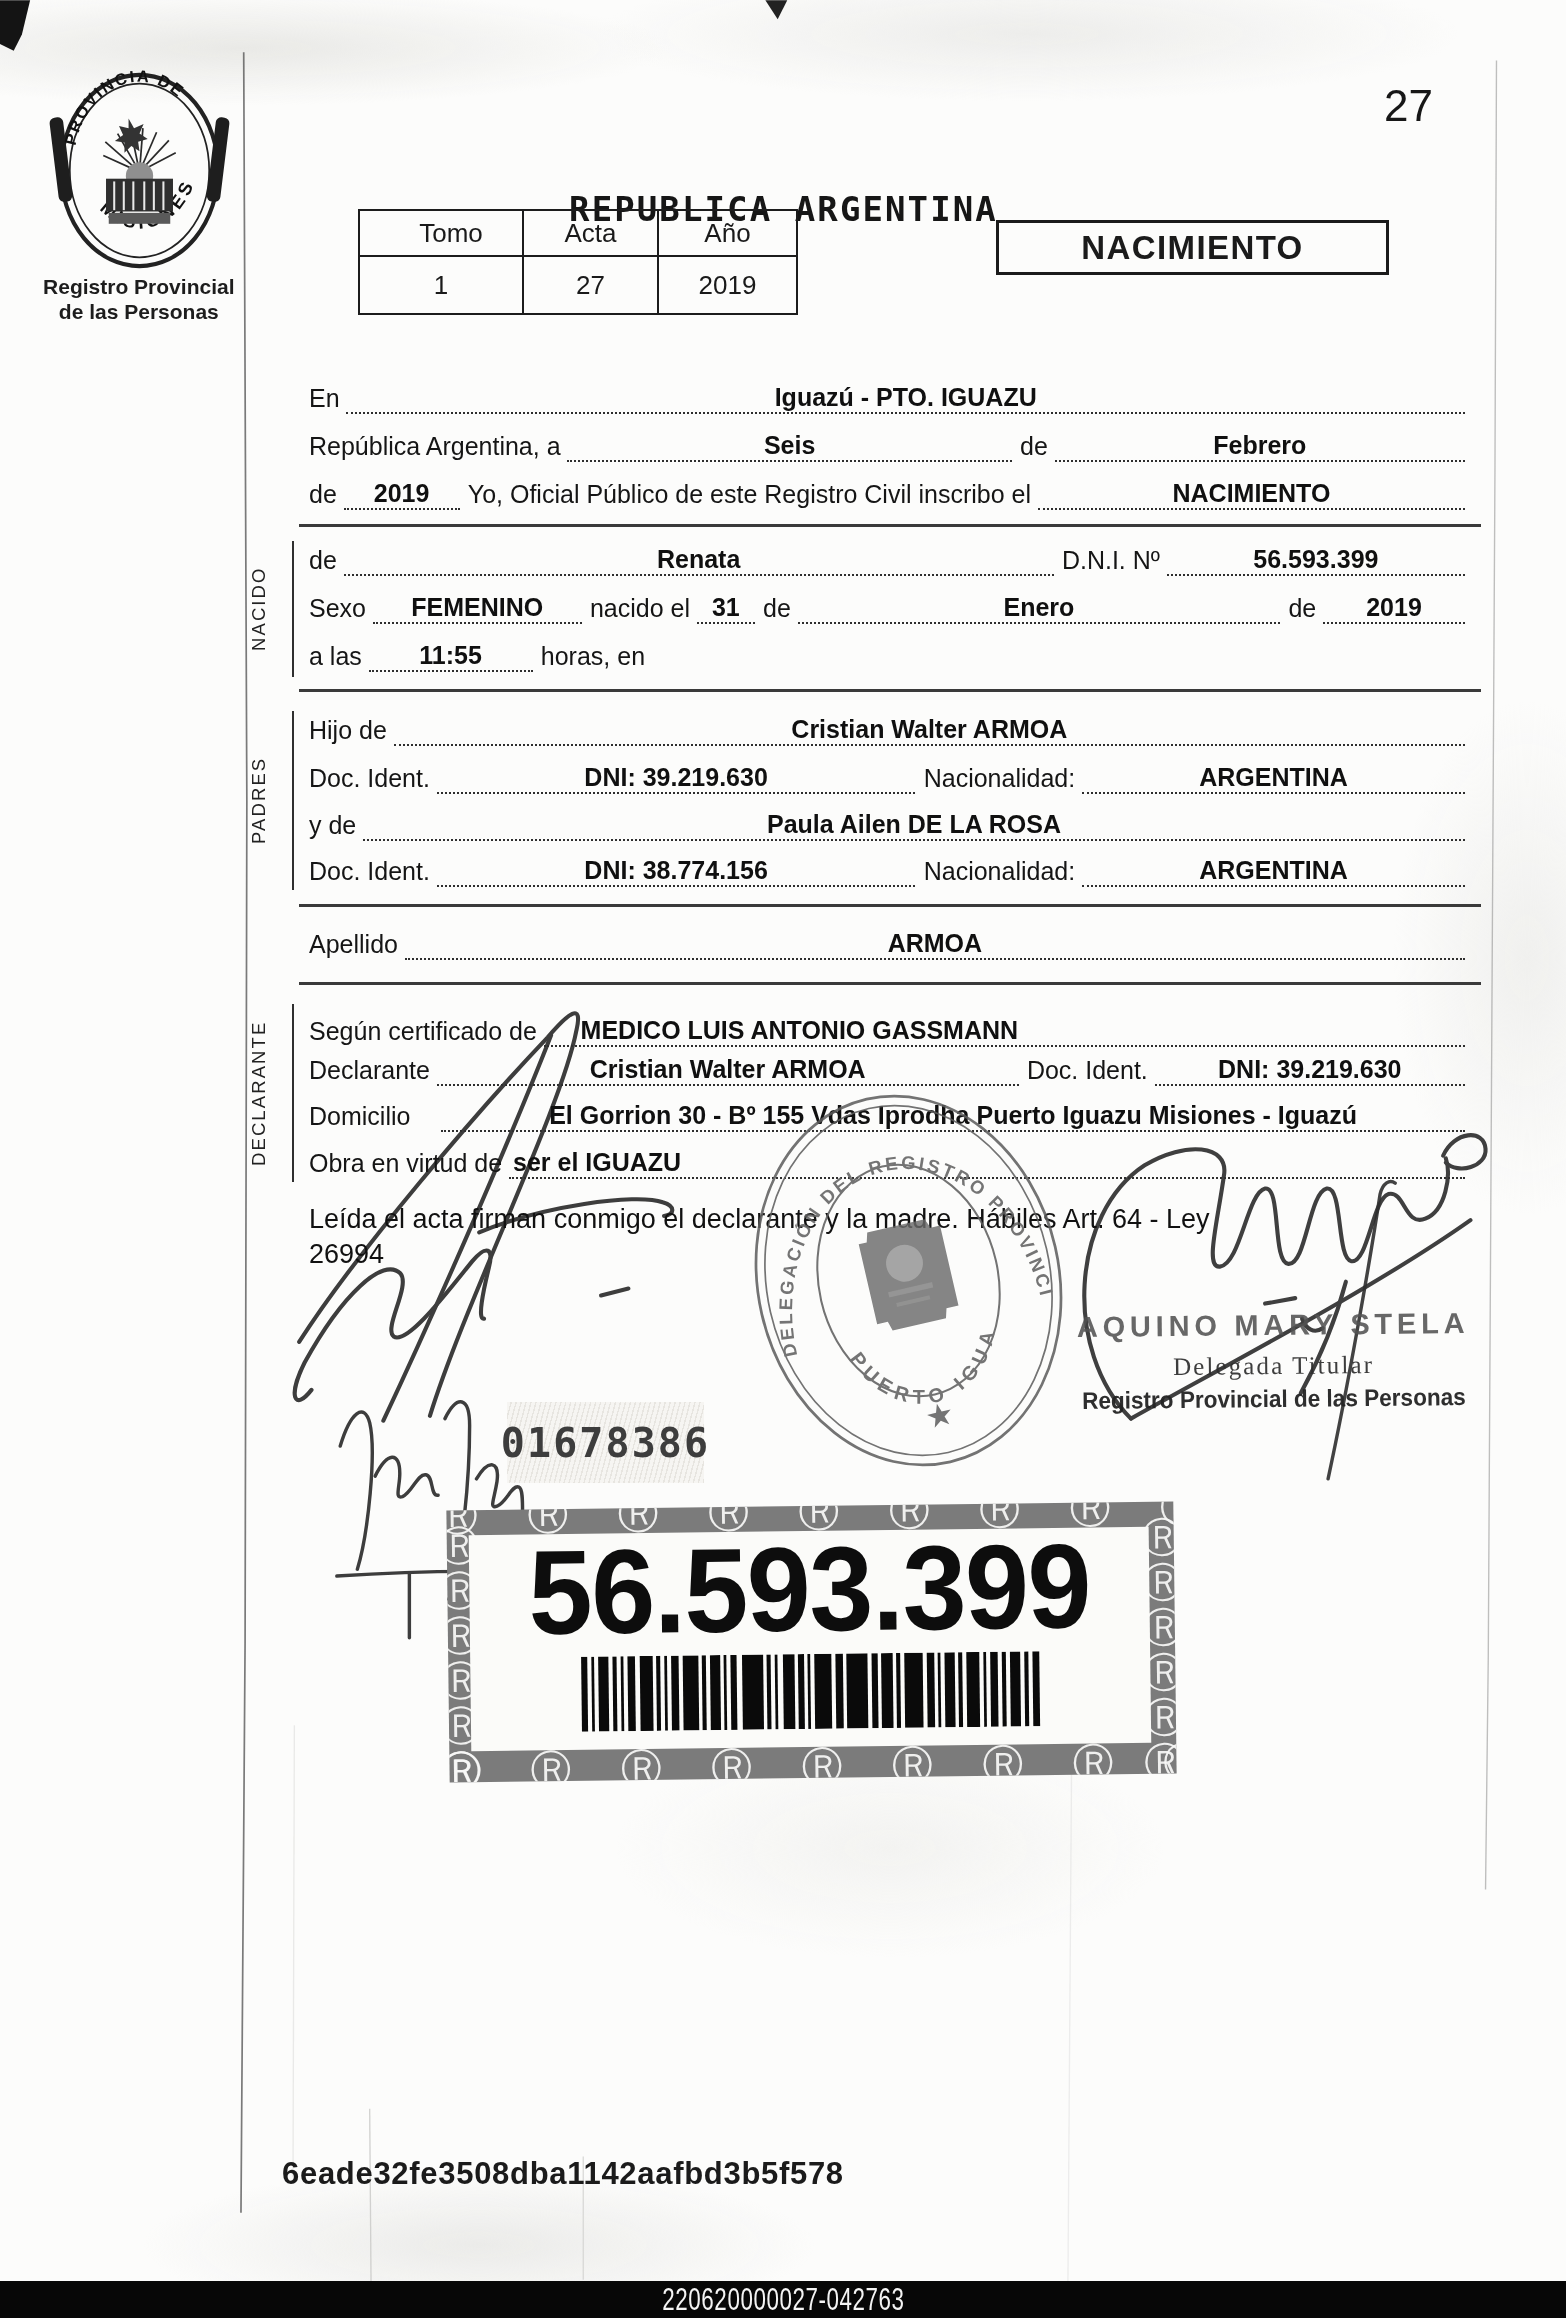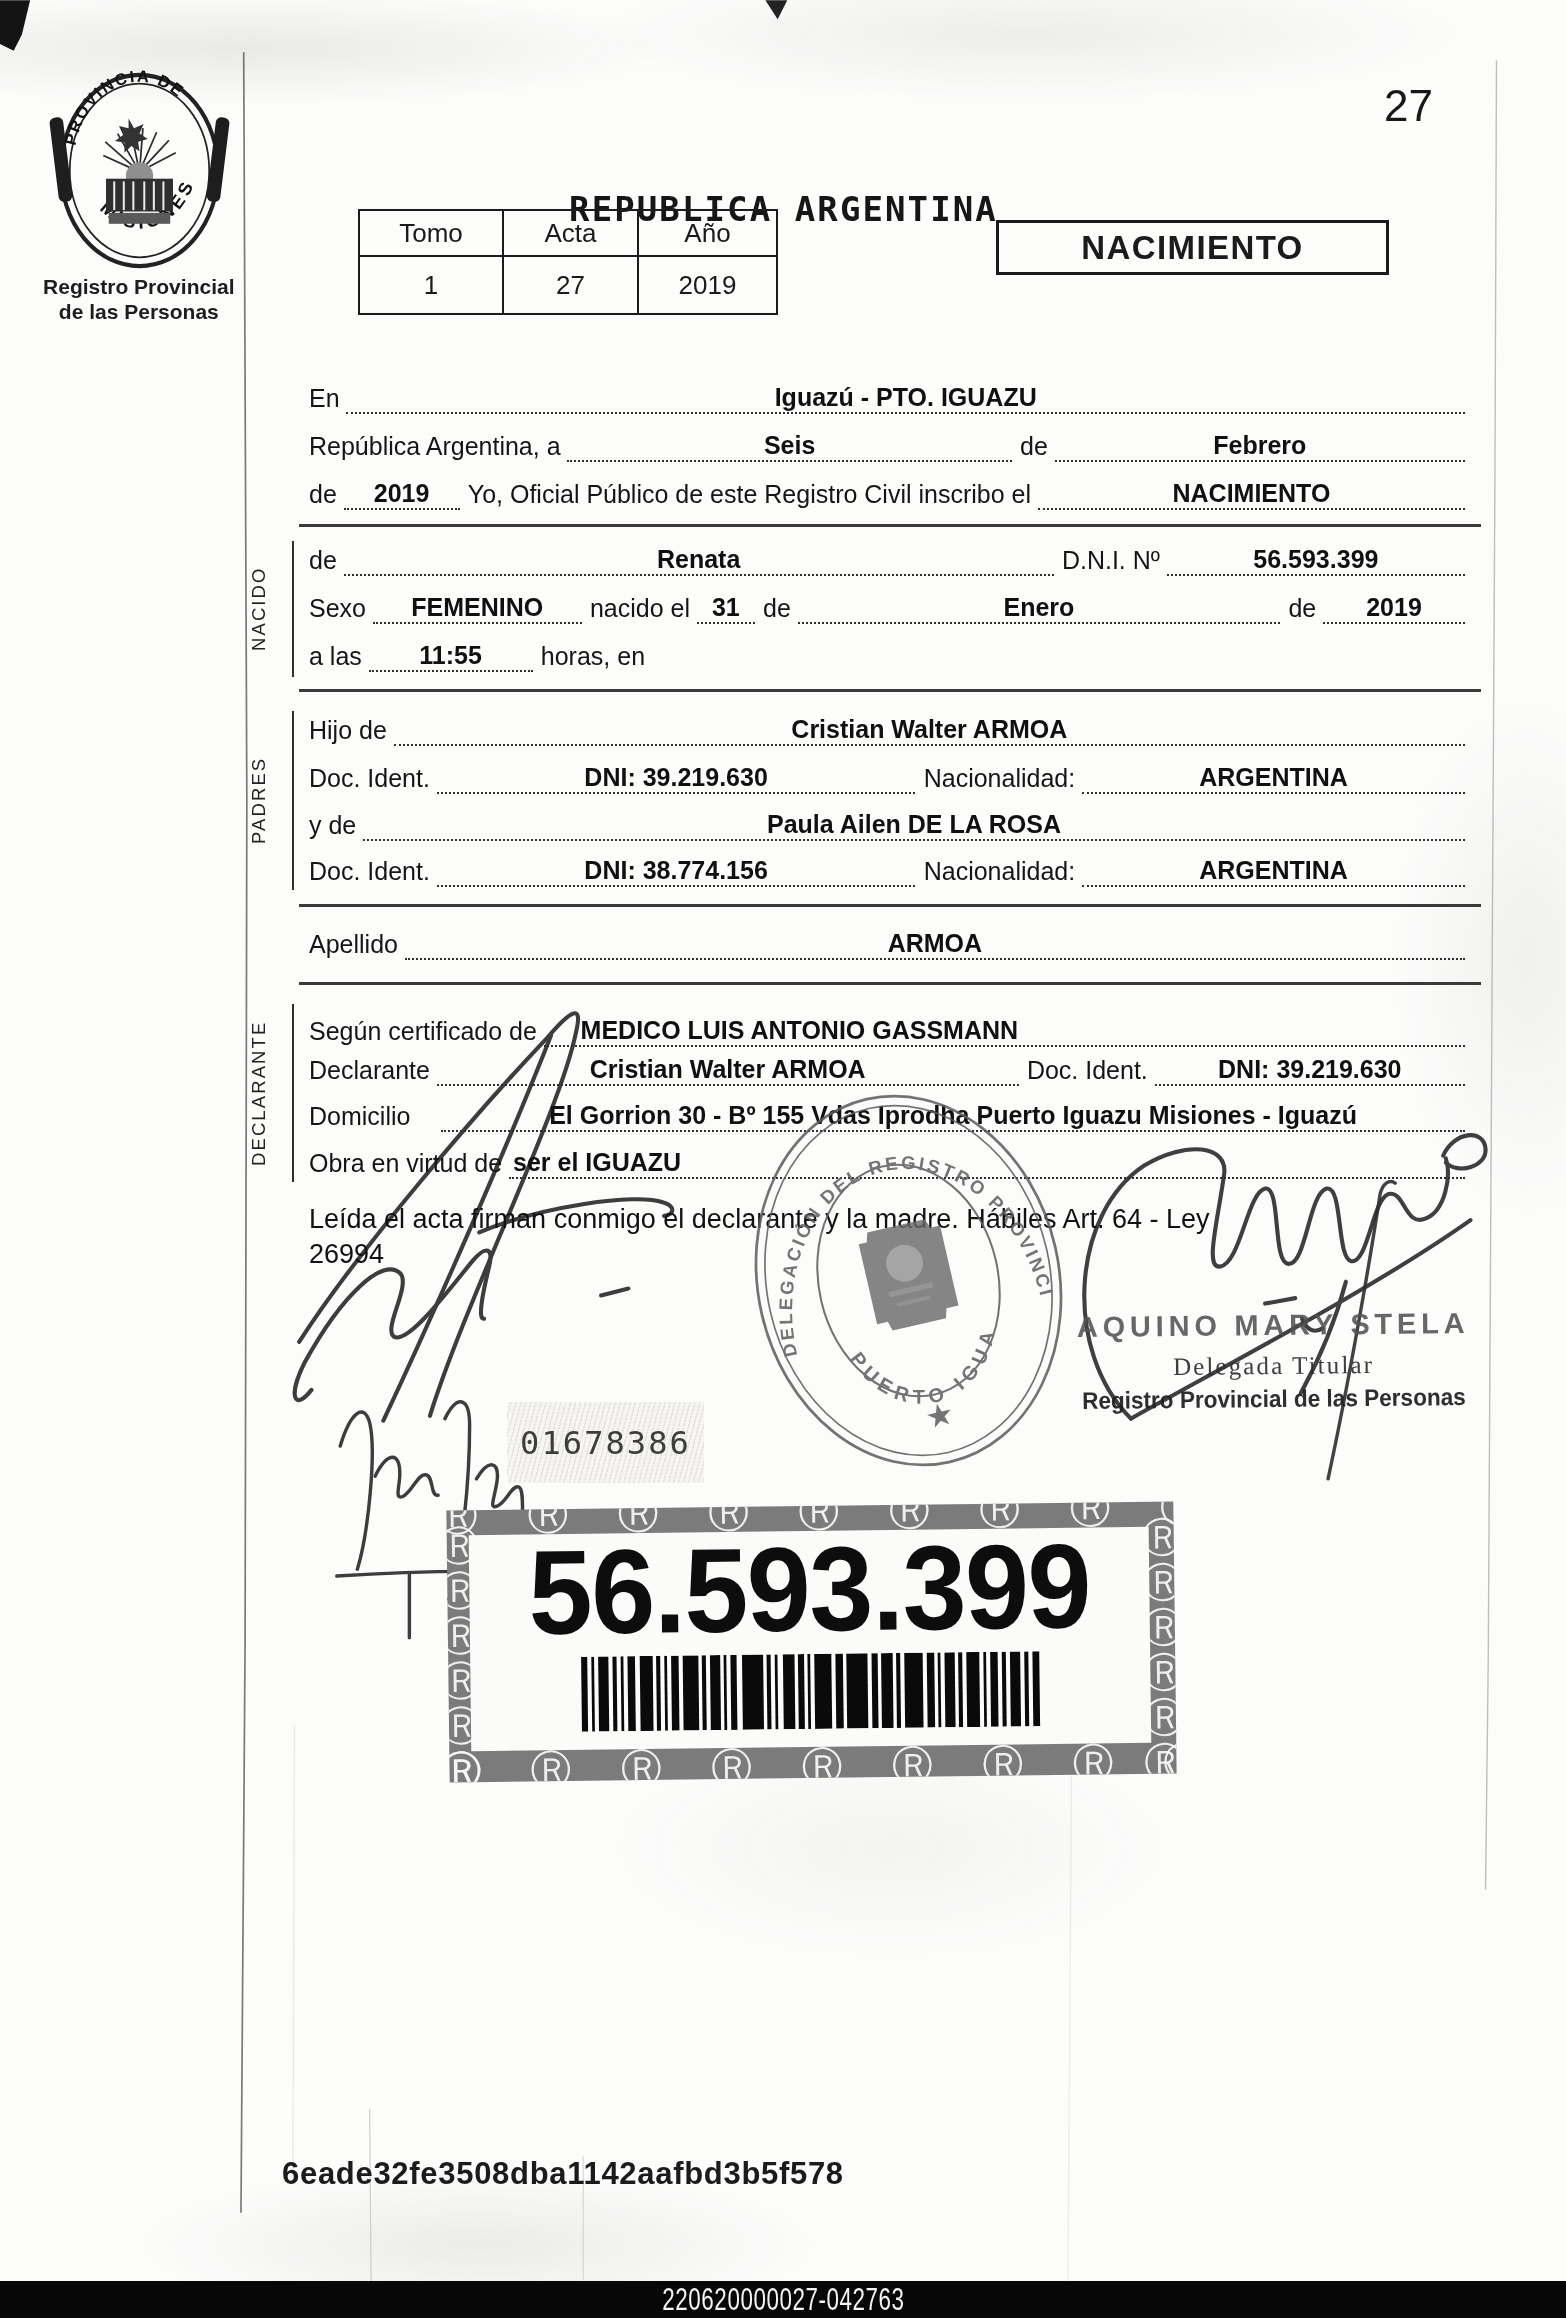--- a/index.html
+++ b/index.html
@@ -16,21 +16,21 @@
   
   #logo{left:40px;top:68px;width:199px;height:205px;}
   #logo-caption{left:12.3px;top:275px;width:253px;text-align:center;font-size:21px;font-weight:600;line-height:1.18;color:#1d1d1d;}
   #doc-title{left:0;top:189px;width:1567px;text-align:center;font-family:"DejaVu Sans Mono","Liberation Mono",monospace;
     font-weight:bold;font-size:34px;letter-spacing:2.1px;color:#161616;}
   #page-number{left:1384px;top:81px;font-size:44px;color:#171717;}
   #acta-table{left:358px;top:209px;border-collapse:collapse;}
   #acta-table td{border:2.7px solid #1c1c1c;text-align:center;font-size:26px;padding:0;}
   #acta-table tr.hdr td{height:44px;}
   #acta-table tr.val td{height:56px;}
-  #acta-table td.c1{width:142px;} #acta-table td.c2{width:133px;} #acta-table td.c3{width:137px;}
+  #acta-table td.c1{width:142px;padding-left:20px;} #acta-table td.c2{width:133px;} #acta-table td.c3{width:137px;}
   #nacimiento-box{left:996px;top:220px;width:387px;height:49px;border:3.4px solid #1b1b1b;
     display:flex;align-items:center;justify-content:center;font-size:33px;font-weight:600;letter-spacing:1.4px;color:#1b1b1b;}
   
   #form{left:309px;top:0;width:1172px;height:1369px;}
   .row{position:absolute;left:0;right:16px;height:37px;display:flex;align-items:flex-end;font-size:25px;}
   .lbl{white-space:pre;padding:0 6.8px 0.7px 0;color:#151515;}
   .lbl.mid{padding:0 6.8px 0.7px 8.2px;}
   .seg{flex:1 1 0;border-bottom:2.7px dotted #2e2e2e;text-align:center;font-weight:bold;white-space:nowrap;
     line-height:1.05;padding-bottom:2.1px;overflow:visible;color:#101010;}
   .seg.fixw{flex:0 0 auto;}
@@ -47,21 +47,21 @@
   
   #round-stamp{left:745px;top:1082px;width:327px;height:397px;transform:rotate(-13deg);opacity:.86;}
   #official-stamp{left:1068px;top:1309px;width:411px;text-align:center;transform:rotate(-.6deg);}
   #official-name{font-size:29px;font-weight:bold;letter-spacing:4.8px;color:rgba(82,82,82,.88);}
   #official-title{margin-top:9.6px;font-family:"Liberation Serif",serif;font-size:25px;letter-spacing:2.1px;color:rgba(45,45,45,.92);}
   #official-org{margin-top:5.5px;font-size:24px;font-weight:bold;color:rgba(35,35,35,.95);transform:scaleX(.94);}
   
   #serial-label{left:507px;top:1402px;width:197px;height:81px;
     background:repeating-linear-gradient(105deg,#f6f5f2 0 3.4px,#e7e5e0 3.4px 4.8px);
     display:flex;align-items:center;justify-content:center;}
-  #serial-label span{font-family:"DejaVu Sans Mono","Liberation Mono",monospace;font-weight:normal;font-size:32px;
+  #serial-label span{font-family:"DejaVu Sans Mono","Liberation Mono",monospace;font-weight:bold;font-size:40px;
     letter-spacing:2.1px;color:#3d3d3d;}
   
   #sticker{left:448px;top:1506px;width:727px;height:272px;background:#7b7b7b;overflow:hidden;transform:rotate(-.7deg);}
   .rstrip{position:absolute;left:-9.6px;right:-9.6px;font-size:41px;color:rgba(249,249,247,.92);letter-spacing:19px;
     white-space:nowrap;line-height:1;}
   .rstrip.top{top:-13.7px;} .rstrip.bottom{bottom:-9.6px;}
   .rcol{position:absolute;top:13.7px;bottom:13.7px;width:51px;font-size:41px;color:rgba(249,249,247,.92);
     white-space:pre-line;line-height:45px;text-align:center;}
   .rcol.left{left:-13.7px;} .rcol.right{right:-13.7px;}
   #sticker-inner{position:absolute;left:22px;top:25px;right:25px;bottom:31.5px;background:#fbfbf9;

